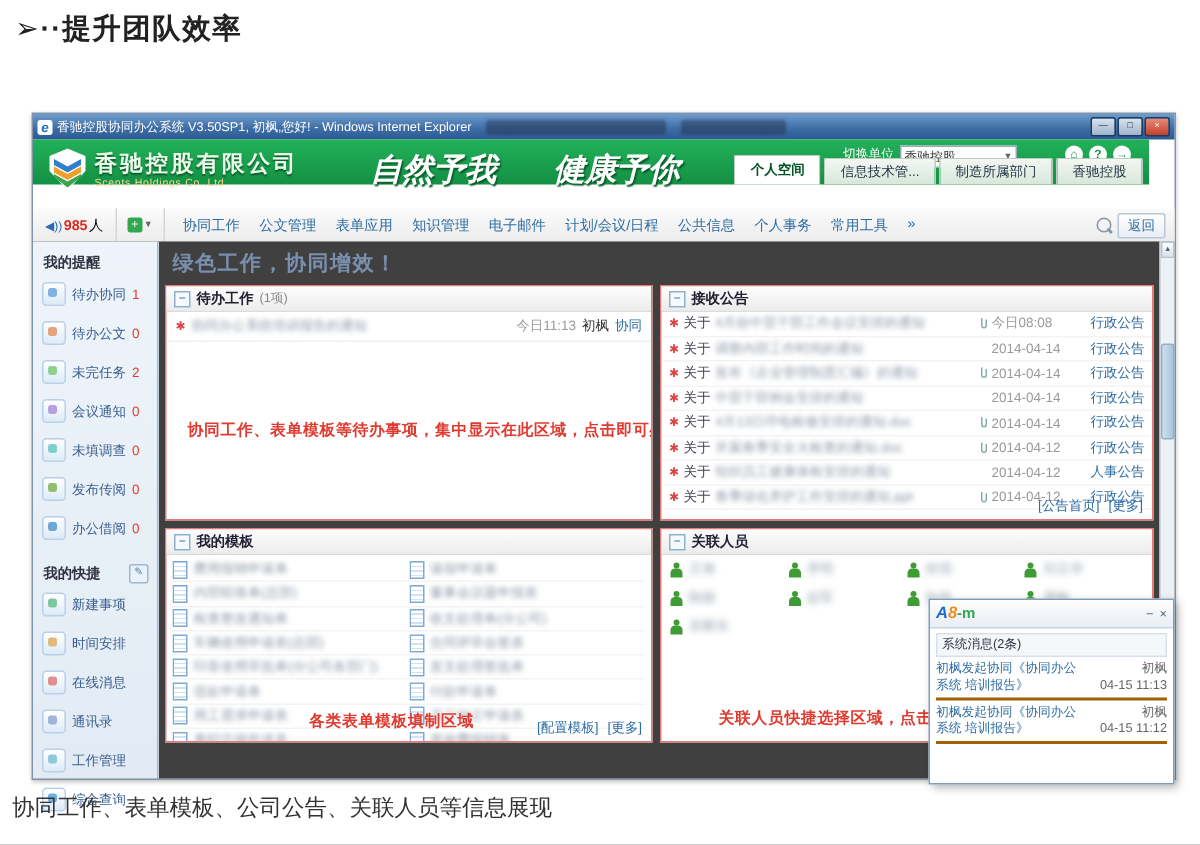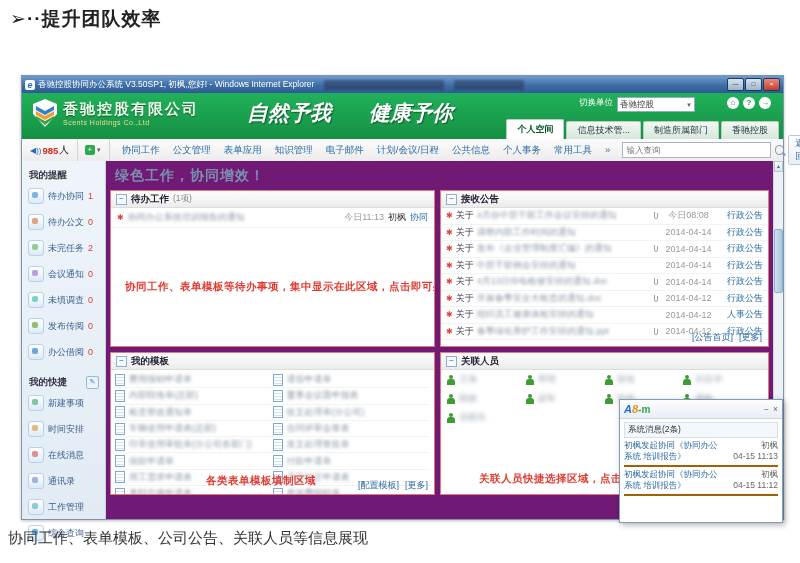--- a/index.html
+++ b/index.html
@@ -10,21 +10,21 @@
   #pageCaption{left:8px;top:529px;font-size:15px;color:#333}
   
   #win{left:21px;top:75px;width:761px;height:443px;border:1px solid #7e94ab;background:#fff;box-shadow:0 1px 3px rgba(0,0,0,.25)}
   #titlebar{left:0;top:0;right:0;height:17px;background:linear-gradient(#6f9ccd,#3f6ea6 55%,#2c5a94);display:flex;align-items:center;padding:0 3px;color:#fff;font-size:8.5px;white-space:nowrap}
   .ieico{width:10px;height:10px;background:#fff;border-radius:2px;color:#1b6fd0;font-weight:bold;font-style:italic;font-size:9px;line-height:10px;text-align:center;margin-right:3px}
   .tb-blob{height:10px;background:rgba(30,45,70,.45);border-radius:2px;filter:blur(1px);margin-left:10px}
   #winbtns{margin-left:auto;display:flex;gap:1px}
   .wbtn{width:15px;height:11px;border:1px solid #1d3least;border:1px solid #1d3a5f;border-radius:2px;background:linear-gradient(#d7e3ef,#9fb4ca);font-size:6px;line-height:10px;text-align:center;color:#123}
   .wbtn.close{background:linear-gradient(#e98a7a,#c3402b);color:#fff}
   
-  #banner{left:0;top:17px;right:0;height:46px;background:linear-gradient(#21b15a,#149043);color:#fff}
+  #banner{left:0;top:17px;right:17px;height:30px;background:linear-gradient(#21b15a,#149043);color:#fff}
   #logo{left:10px;top:5px;display:flex;align-items:center;gap:5px}
   .companyCN{font-size:15px;font-weight:bold;letter-spacing:2px;color:#eafbe9;text-shadow:0 1px 1px #0a5c2a}
   .companyEN{font-size:7px;color:#ffd892;letter-spacing:.5px}
   #slogan{left:225px;top:6px;width:300px;font-family:"DejaVu Serif","Liberation Serif",serif;font-style:italic;font-weight:bold;font-size:21px;display:flex;gap:38px;white-space:nowrap;text-shadow:1px 1px 1px #0a5c2a}
   #switcher{right:88px;top:4px;display:flex;gap:4px;font-size:8.5px}
   #switchSel{width:72px;height:13px;background:#fff;border:1px solid #9ab;color:#333;font-size:8.5px;display:flex;align-items:center;padding:0 2px;justify-content:space-between}
   #roundIcons{right:12px;top:4px;display:flex;gap:4px}
   .ricon{width:12px;height:12px;border-radius:50%;background:#fff;color:#17964a;font-size:8px;line-height:12px;text-align:center;font-weight:bold}
   #tabs{right:4px;bottom:0;display:flex;gap:2px;align-items:flex-end}
   .tab{height:17px;line-height:17px;padding:0 10px;font-size:9px;background:linear-gradient(#f2f7f2,#d7e7da);color:#234;border:1px solid #b8cfc0;border-bottom:none;border-radius:2px 2px 0 0}
@@ -37,21 +37,21 @@
   #quickAdd{display:flex;align-items:center;padding:0 7px;border-right:1px solid #d5d5d5;height:100%;gap:1px}
   .gplus{width:10px;height:10px;background:#2fa84f;border-radius:2px;color:#fff;font-size:8px;line-height:10px;text-align:center}
   .caret{font-size:6px;color:#666}
   #menus{display:flex;gap:13px;padding:0 12px;color:#2e6da4;white-space:nowrap}
   #searchZone{margin-left:auto;display:flex;align-items:center;gap:4px;padding-right:6px}
   #searchInput{width:148px;height:14px;border:1px solid #aab6c2;font-size:8.5px;padding:0 3px;color:#888}
   .mag{width:8px;height:8px;border:1.5px solid #8a97a5;border-radius:50%;position:relative}
   .mag::after{content:"";position:absolute;width:4px;height:1.5px;background:#8a97a5;left:6px;top:7px;transform:rotate(45deg)}
   .backBtn{font-size:9px;color:#2e6da4;border:1px solid #b9c6d6;background:linear-gradient(#fff,#e8eef5);padding:1px 6px;border-radius:2px}
   
-  #content{left:0;top:85px;right:0;bottom:0;background:#701a75;display:flex}
+  #content{left:0;top:85px;right:0;bottom:0;background:#404040;display:flex}
   #sidebar{width:84px;background:linear-gradient(#eef4fa,#e2ebf4);border-right:1px solid #c3d2e0;font-size:9px;padding:4px 0 0 5px;box-sizing:border-box}
   .side-h{font-size:9.5px;font-weight:bold;color:#334;margin:4px 0 6px 2px;display:flex;align-items:center;justify-content:space-between;padding-right:6px}
   .side-item{display:flex;align-items:center;gap:4px;margin:0 0 10px 1px;color:#3a5f8f}
   .sicon{width:14px;height:14px;border:1px solid #b9d0e8;background:linear-gradient(#fff,#dcebf8);border-radius:3px;position:relative}
   .sicon::after{content:"";position:absolute;left:3px;top:3px;width:6px;height:6px;border-radius:2px;background:var(--dot,#7fb4e2)}
   .cnt{color:#e0402a}
   .side-gear{width:11px;height:11px;border:1px solid #9cb8d4;background:#eaf3fc;border-radius:2px;color:#4a7ab0;font-size:7px;line-height:10px;text-align:center}
   #main{flex:1;position:relative;padding:3px 4px 0 4px}
   #scrollbar{width:9px;background:#eef1f4;border-left:1px solid #cfd6dd;position:relative}
   .sb-arrow{height:9px;background:linear-gradient(#fdfdfd,#d9e2ea);border:1px solid #b9c6d2;font-size:5px;color:#567;text-align:center;line-height:8px}
@@ -70,21 +70,21 @@
   
   .trow{display:flex;align-items:center;gap:4px;padding:3px 6px;border-bottom:1px solid #f0f0f0}
   .star{color:#d44;font-size:8px}
   .t-time{color:#999;margin-left:auto}
   .t-from{color:#333}
   .t-type{color:#2e6da4}
   
   .brow{display:flex;align-items:center;gap:3px;padding:0 5px;height:15.5px;border-bottom:1px solid #f3f3f3;white-space:nowrap}
   .bpre{color:#445}
   .btxt{overflow:hidden;text-overflow:clip;flex:1}
-  .bdate{color:#999;width:55px;text-align:center;flex:none}
+  .bdate{color:#999;width:55px;text-align:left;flex:none}
   .bcat{color:#2e6da4;width:44px;text-align:right;flex:none}
   .pfoot{position:absolute;right:6px;bottom:2px;color:#2e6da4;font-size:9px;display:flex;gap:6px}
   
   #tplGrid{display:grid;grid-template-columns:1fr 1fr;padding:2px 4px}
   .tpl{display:flex;align-items:center;gap:4px;height:15.3px;border-bottom:1px solid #f3f3f3;overflow:hidden;white-space:nowrap}
   .dicon{width:8px;height:10px;border:1px solid #7fa9d3;background:repeating-linear-gradient(#fff 0 2px,#cfe3f5 2px 3px);flex:none}
   
   #pplGrid{display:grid;grid-template-columns:repeat(4,1fr);padding:3px 6px;row-gap:6px}
   .person{display:flex;align-items:center;gap:4px;height:13px}
   .picon{width:8px;height:10px;position:relative;flex:none}
@@ -176,21 +176,20 @@
       <span>表单应用</span>
       <span>知识管理</span>
       <span>电子邮件</span>
       <span>计划/会议/日程</span>
       <span>公共信息</span>
       <span>个人事务</span>
       <span>常用工具</span>
       <span>»</span>
     </span>
     <span id="searchZone">
-      <input id="searchInput" placeholder="输入查询" style="">
       <span class="mag"></span>
       <span class="backBtn">返回</span>
     </span>
   </div>
 
   <div class="abs" id="content">
     <div id="sidebar">
       <div class="side-h">我的提醒</div>
       <div class="side-item">
         <span class="sicon" style="--dot:#7fb4e2"></span>

